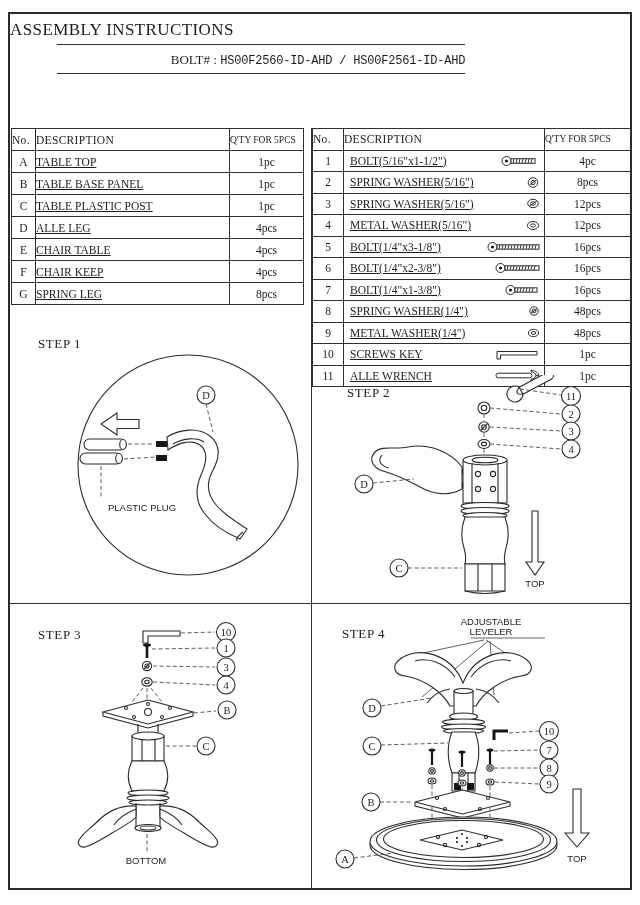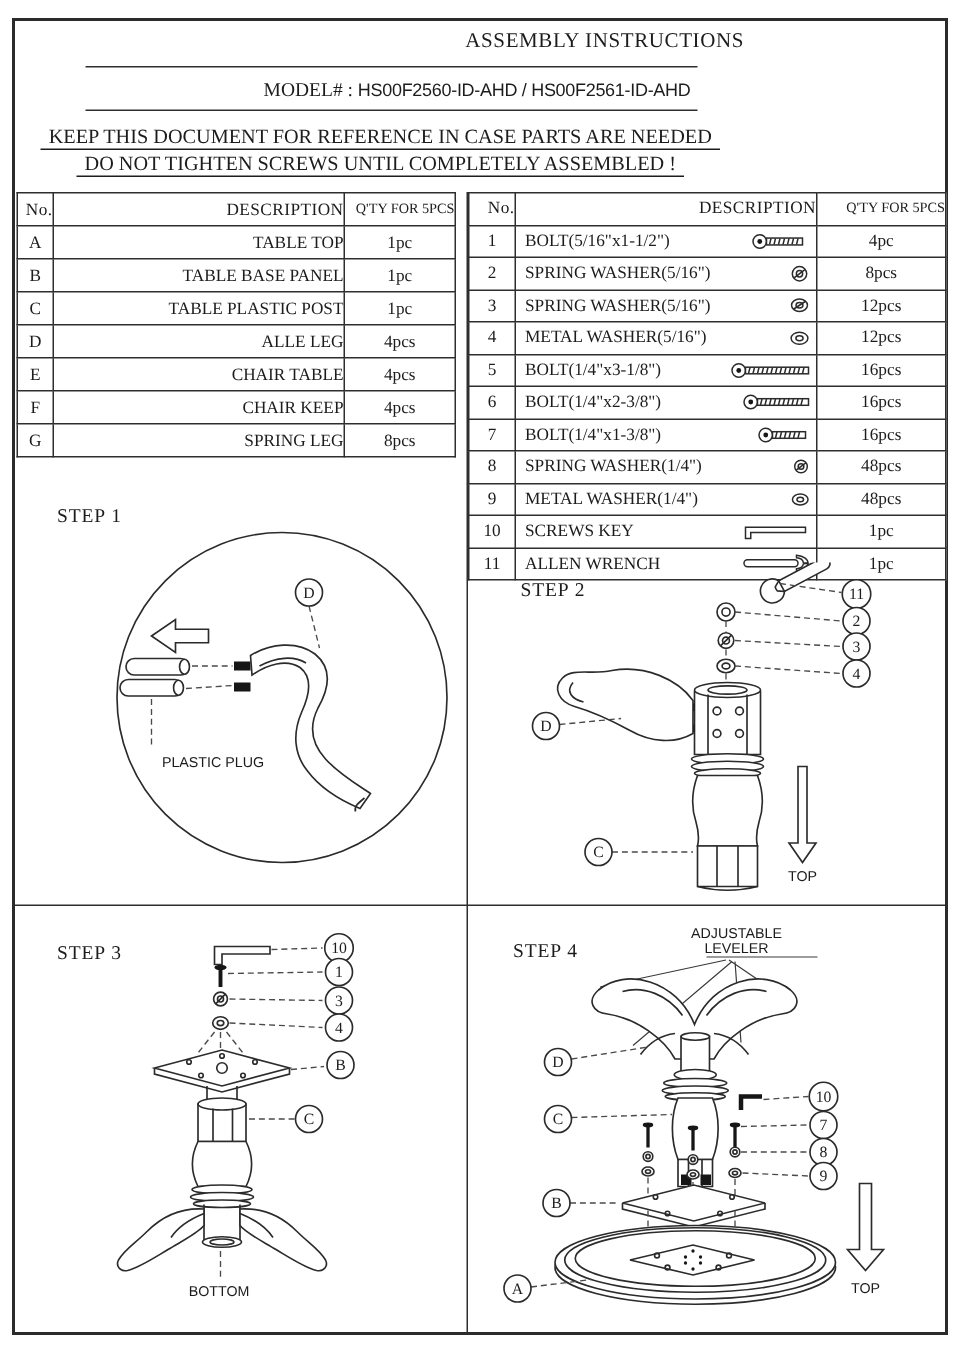--- a/index.html
+++ b/index.html
@@ -1,36 +1,36 @@
 <!DOCTYPE html>
 <html><head>
 <meta charset="utf-8">
 <style>
   html,body{margin:0;padding:0;background:#ffffff;}
   body{width:640px;height:905px;position:relative;font-family:"Liberation Serif","DejaVu Serif",serif;color:#1c1c1c;}
   .page{position:absolute;left:8px;top:12px;width:620px;height:874px;border:2px solid #2b2b2b;background:#fff;}
   .abs{position:absolute;}
-  .title{left:0;top:6px;width:486px;text-align:right;font-size:14px;letter-spacing:.4px;}
+  .title{left:0;top:6px;width:486px;text-align:left;font-size:17px;letter-spacing:.4px;}
   .rule{left:47px;width:408px;height:0;border-top:1.4px solid #2e2e2e;}
   .rule1{top:30px;} .rule2{top:59px;}
   .model{left:58px;top:38px;width:500px;text-align:center;font-size:13px;}
-  .model .mv{font-family:Liberation Sans, sans-serif;font-size:12px;letter-spacing:-.2px;}
+  .model .mv{font-family:Liberation Mono, monospace;font-size:12px;letter-spacing:-.2px;}
   .warning{left:0;top:68px;width:487px;text-align:center;font-size:13.5px;line-height:18px;}
   .warning .u{border-bottom:1.2px solid #1c1c1c;padding:0 5px 1px;}
   table.tbl{position:absolute;border-collapse:collapse;table-layout:fixed;background:#fff;}
   table.tbl td,table.tbl th{border:1.2px solid #2e2e2e;font-weight:normal;font-size:11.5px;padding:0;overflow:hidden;white-space:nowrap;}
-  table.tbl th{font-size:11.5px;text-align:right;letter-spacing:.3px;}
+  table.tbl th{font-size:11.5px;text-align:left;letter-spacing:.3px;}
   .tbl-left{left:1px;top:114px;width:292px;}
   .tbl-left th,.tbl-left td{height:21px;}
   .tbl-left col.c-no{width:24px;} .tbl-left col.c-desc{width:194px;} .tbl-left col.c-qty{width:74px;}
   .tbl-right{left:302px;top:114px;width:318px;}
   .tbl-right th,.tbl-right td{height:20.5px;}
   .tbl-right col.c-no{width:31px;} .tbl-right col.c-desc{width:201px;} .tbl-right col.c-qty{width:86px;}
   td.no,td.qty{text-align:center;}
-  td.desc{padding-left:10px;text-align:right;}
+  td.desc{padding-left:10px;text-align:left;text-decoration:underline;}
   .tbl-right td.desc{padding-left:6px;}
   .desc-flex{display:flex;align-items:center;}
   .desc-flex svg{margin-left:auto;margin-right:3px;flex:none;}
   .hdr-qty{font-size:9.5px !important;letter-spacing:0 !important;}
   .vdiv{left:301px;top:114px;width:0;height:760px;border-left:1.5px solid #2e2e2e;}
   .hdiv{left:0;top:589px;width:620px;height:0;border-top:1.5px solid #2e2e2e;}
   svg .ln{stroke:#2b2b2b;stroke-width:1.1;fill:none;}
   svg .fw{stroke:#2b2b2b;stroke-width:1.1;fill:#fff;}
   svg .dash{stroke:#4a4a4a;stroke-width:.9;fill:none;stroke-dasharray:4 2.6;}
   svg .solid-thin{stroke:#3a3a3a;stroke-width:.8;fill:none;}
@@ -43,28 +43,24 @@
   .hwicon .fw2{stroke:#2b2b2b;stroke-width:1;fill:#fff;}
 </style>
 </head>
 <body>
 
 <div class="page">
 
   <div class="abs title">ASSEMBLY INSTRUCTIONS</div>
   <div class="abs rule rule1"></div>
   <div class="abs model">
-    <span>MODEL# :</span>
+    <span>BOLT# :</span>
     <span class="mv">HS00F2560-ID-AHD / HS00F2561-ID-AHD</span>
   </div>
   <div class="abs rule rule2"></div>
-  <div class="abs warning">
-    <span class="u">KEEP THIS DOCUMENT FOR REFERENCE IN CASE PARTS ARE NEEDED</span><br>
-    <span class="u">DO NOT TIGHTEN SCREWS UNTIL COMPLETELY ASSEMBLED !</span>
-  </div>
 
   <table class="tbl tbl-left">
     <colgroup>
         <col class="c-no">
         <col class="c-desc">
         <col class="c-qty">
       </colgroup>
     <tbody>
         <tr>
       <th>No.</th>
@@ -258,21 +254,21 @@
                 <path class="fw2" d="M4,11 L4,3.5 L44,3.5 L44,7 L7.5,7 L7.5,11 Z"></path>
               </svg>
             </div>
           </td>
       <td class="qty">1pc</td>
         </tr>
     <tr>
           <td class="no">11</td>
       <td class="desc">
             <div class="desc-flex">
-              <span>ALLEN  WRENCH</span>
+              <span>ALLE  WRENCH</span>
       <svg class="hwicon" width="48" height="13" viewBox="0 0 48 13">
                 <rect class="fw2" x="3" y="4.2" width="36" height="4.6" rx="2.3"></rect>
                 <path class="fw2" d="M38,1.2 C43,1.8 45.8,4 45.6,6.5 L42.6,6.1 C42.3,4.4 40.6,3.1 38,2.9 Z"></path>
                 <path class="fw2" d="M38,11.8 C43,11.2 45.8,9 45.6,6.5 L42.6,6.9 C42.3,8.6 40.6,9.9 38,10.1 Z"></path>
               </svg>
             </div>
           </td>
       <td class="qty">1pc</td>
         </tr>
   </tbody>

